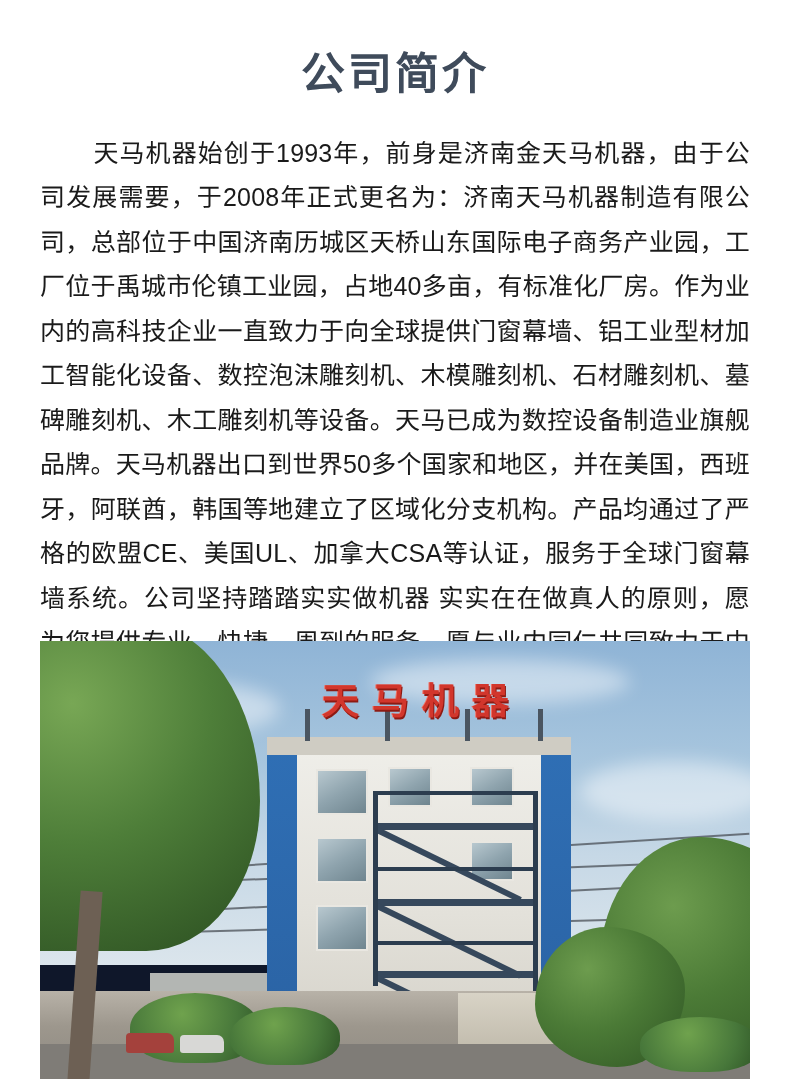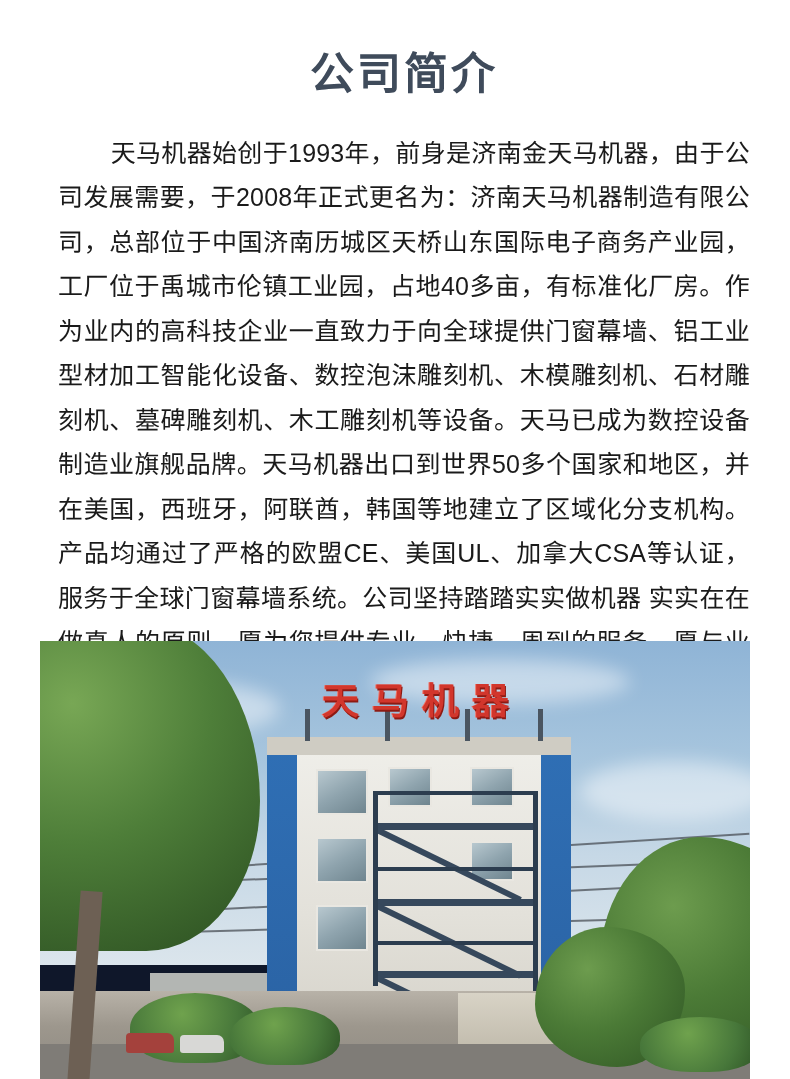--- a/index.html
+++ b/index.html
@@ -15,21 +15,20 @@
     position: relative;
     font-family: "Liberation Sans", "DejaVu Sans", sans-serif;
     overflow: hidden;
   }
 
   .page {
     width: 790px;
     height: 1079px;
     position: relative;
     background: #ffffff;
-    padding-left: 18px;
   }
 
   .page-title {
     text-align: center;
     font-size: 44px;
     font-weight: bold;
     color: #3f4b5b;
     letter-spacing: 3px;
     margin: 0;
     padding: 48px 0 0 0;

